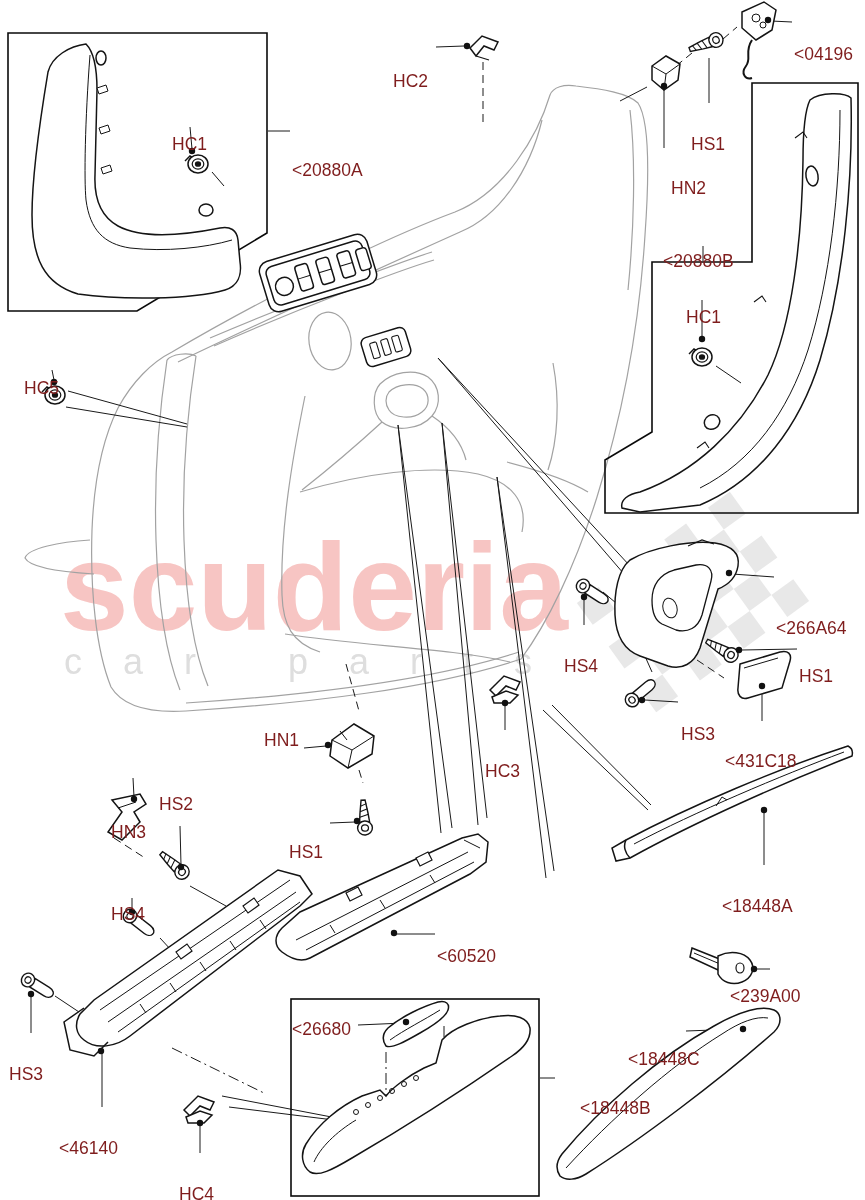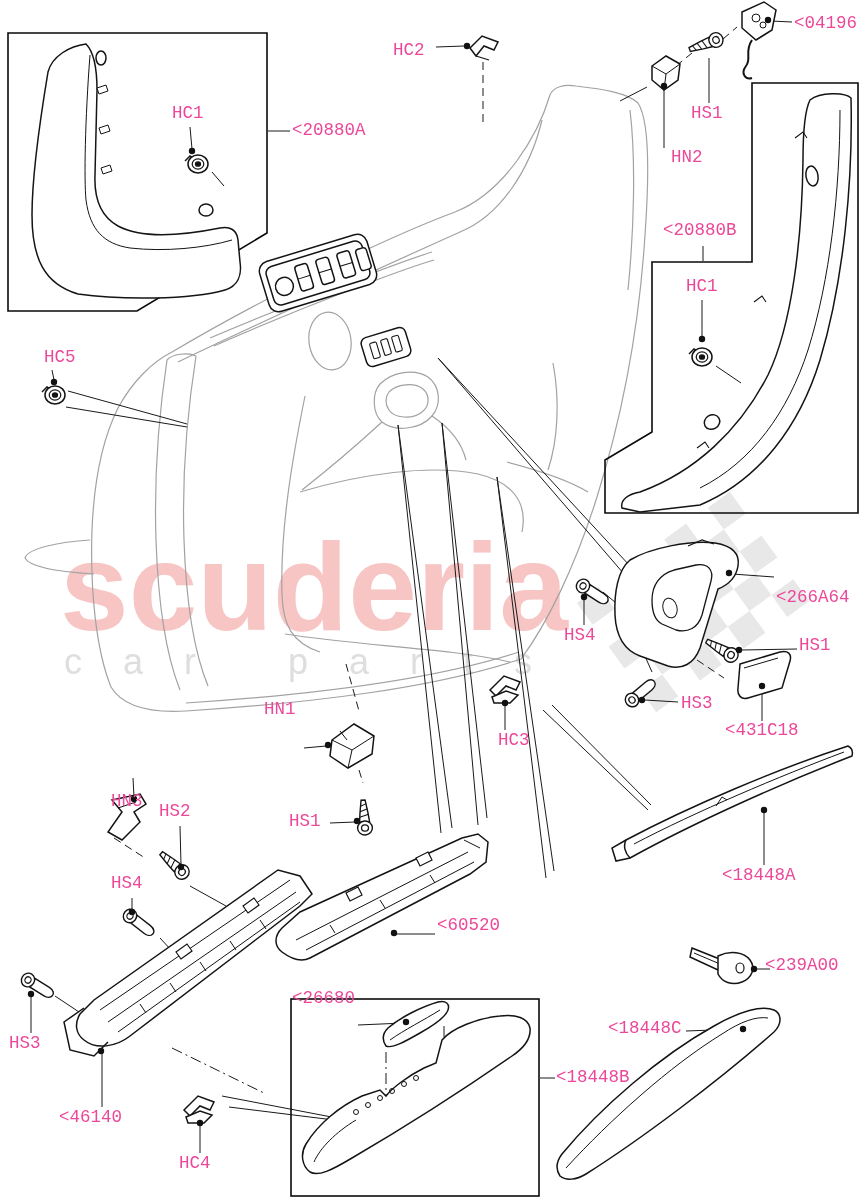--- a/index.html
+++ b/index.html
@@ -1,20 +1,20 @@
 <!DOCTYPE html>
 <html><head>
 <meta charset="utf-8">
 <style>
   html,body{margin:0;padding:0;background:#ffffff;}
   #stage{position:relative;width:865px;height:1200px;background:#ffffff;overflow:hidden;
          font-family:"Liberation Sans", sans-serif;}
   #art{position:absolute;left:0;top:0;z-index:1;}
-  .lbl{position:absolute;z-index:3;font-size:17.5px;line-height:1.05;color:#ec4899;
-       font-family:Liberation Mono, monospace;white-space:nowrap;cursor:pointer;}
+  .lbl{position:absolute;z-index:3;font-size:17.5px;line-height:1.05;color:#7f1d1d;
+       font-family:Liberation Sans, sans-serif;white-space:nowrap;cursor:pointer;margin-top:31px;}
 </style>
 </head>
 <body>
 
 <div id="stage">
 
 <svg id="art" width="865" height="1200" viewBox="0 0 865 1200" xmlns="http://www.w3.org/2000/svg">
 
   <defs>
     <g id="screw">
@@ -325,42 +325,42 @@
         <circle cx="200" cy="1123" r="3.2"></circle>
     <circle cx="394" cy="933" r="3.2"></circle>
         <circle cx="406" cy="1022" r="3.2"></circle>
     <circle cx="743" cy="1029" r="3.2"></circle>
         <circle cx="754" cy="969" r="3.2"></circle>
     <circle cx="764" cy="810" r="3.2"></circle>
   </g>
 </svg>
 
 <div class="lbl" style="left:172px;top:104px">HC1</div>
-<div class="lbl" style="left:292px;top:121px">&lt;20880A</div>
+<div class="lbl" style="left:292px;top:130px">&lt;20880A</div>
 <div class="lbl" style="left:393px;top:41px">HC2</div>
 <div class="lbl" style="left:671px;top:148px">HN2</div>
 <div class="lbl" style="left:691px;top:104px">HS1</div>
 <div class="lbl" style="left:794px;top:14px">&lt;04196</div>
 <div class="lbl" style="left:663px;top:221px">&lt;20880B</div>
 <div class="lbl" style="left:686px;top:277px">HC1</div>
-<div class="lbl" style="left:44px;top:348px">HC5</div>
+<div class="lbl" style="left:24px;top:348px">HC5</div>
 <div class="lbl" style="left:776px;top:588px">&lt;266A64</div>
 <div class="lbl" style="left:564px;top:626px">HS4</div>
 <div class="lbl" style="left:799px;top:636px">HS1</div>
 <div class="lbl" style="left:681px;top:694px">HS3</div>
 <div class="lbl" style="left:725px;top:721px">&lt;431C18</div>
-<div class="lbl" style="left:498px;top:731px">HC3</div>
+<div class="lbl" style="left:485px;top:731px">HC3</div>
 <div class="lbl" style="left:264px;top:700px">HN1</div>
 <div class="lbl" style="left:289px;top:812px">HS1</div>
 <div class="lbl" style="left:111px;top:792px">HN3</div>
-<div class="lbl" style="left:159px;top:802px">HS2</div>
+<div class="lbl" style="left:159px;top:764px">HS2</div>
 <div class="lbl" style="left:111px;top:874px">HS4</div>
 <div class="lbl" style="left:9px;top:1034px">HS3</div>
 <div class="lbl" style="left:59px;top:1108px">&lt;46140</div>
 <div class="lbl" style="left:179px;top:1154px">HC4</div>
 <div class="lbl" style="left:437px;top:916px">&lt;60520</div>
 <div class="lbl" style="left:292px;top:989px">&lt;26680</div>
 <div class="lbl" style="left:722px;top:866px">&lt;18448A</div>
-<div class="lbl" style="left:765px;top:956px">&lt;239A00</div>
-<div class="lbl" style="left:608px;top:1019px">&lt;18448C</div>
-<div class="lbl" style="left:556px;top:1068px">&lt;18448B</div>
+<div class="lbl" style="left:730px;top:956px">&lt;239A00</div>
+<div class="lbl" style="left:628px;top:1019px">&lt;18448C</div>
+<div class="lbl" style="left:580px;top:1068px">&lt;18448B</div>
 
 </div>
 
 </body></html>

